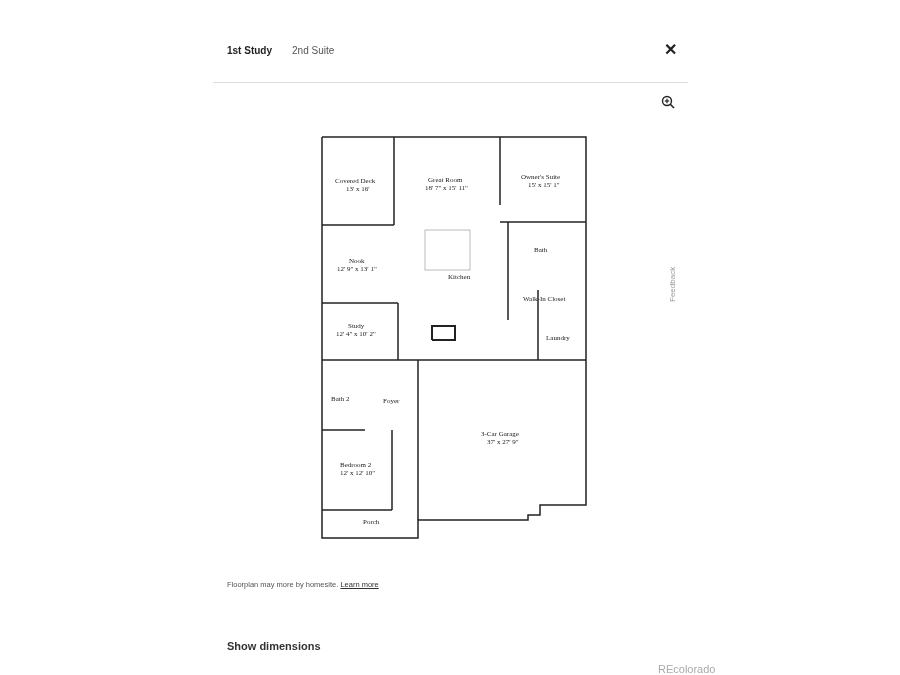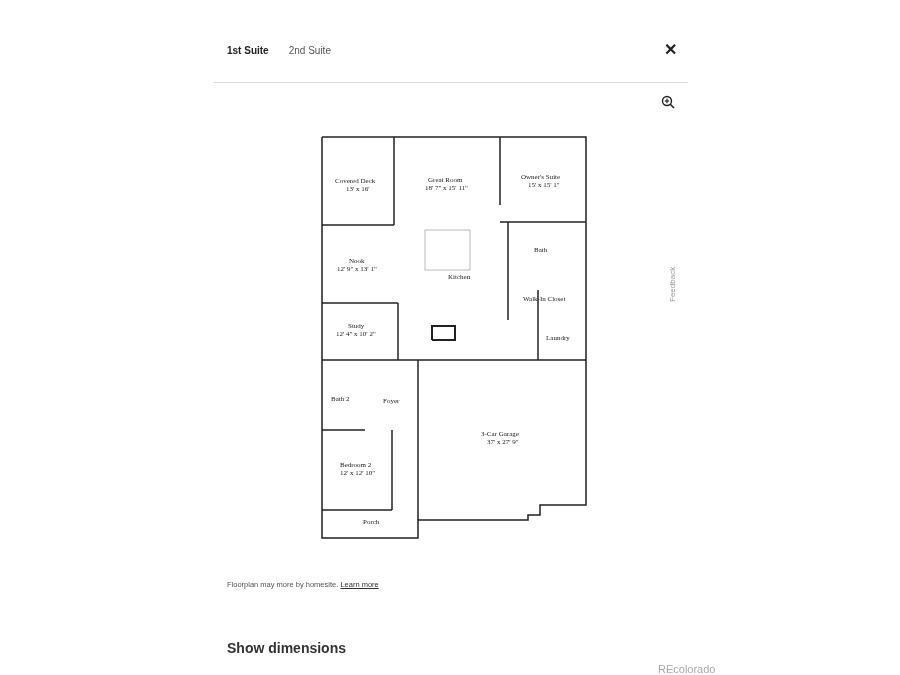--- a/index.html
+++ b/index.html
@@ -8,29 +8,29 @@
   .tab{cursor:pointer;}
   .tab.active{font-weight:bold;color:#222;}
   .tab.inactive{color:#555;}
   .close{position:absolute;left:664px;top:42px;font-size:16px;font-weight:bold;cursor:pointer;line-height:1;}
   .divider{position:absolute;left:213px;top:82px;width:475px;height:1px;background:#ddd;}
   .zoom{position:absolute;left:661px;top:95px;width:14px;height:14px;cursor:pointer;}
   .feedback{position:absolute;left:668px;top:302px;transform:rotate(-90deg);transform-origin:left top;font-size:8px;color:#999;cursor:pointer;}
   .plan{position:absolute;left:300px;top:120px;width:300px;height:440px;}
   .note{position:absolute;left:227px;top:580px;font-size:7.5px;color:#555;}
   .note a{color:#333;text-decoration:underline;cursor:pointer;}
-  .showdim{position:absolute;left:227px;top:640px;font-size:14px;font-weight:bold;color:#333;cursor:pointer;}
+  .showdim{position:absolute;left:227px;top:640px;font-size:11px;font-weight:bold;color:#333;cursor:pointer;}
   .brand{position:absolute;left:658px;top:663px;font-size:11px;color:#aaa;}
   svg text{font-family:"Liberation Serif",serif;font-size:7px;fill:#222;}
 </style>
 </head>
 <body>
 
 <div class="tabs">
-  <span class="tab active">1st Suite</span>
+  <span class="tab active">1st Study</span>
   <span class="tab inactive">2nd Suite</span>
 </div>
 <div class="close">✕</div>
 <div class="divider"></div>
 <svg class="zoom" viewBox="0 0 14 14">
   <circle cx="6" cy="6" r="4.5" fill="none" stroke="#222" stroke-width="1.4"></circle>
   <line x1="9.3" y1="9.3" x2="13" y2="13" stroke="#222" stroke-width="1.6"></line>
   <line x1="6" y1="3.8" x2="6" y2="8.2" stroke="#222" stroke-width="1.2"></line>
   <line x1="3.8" y1="6" x2="8.2" y2="6" stroke="#222" stroke-width="1.2"></line>
 </svg>

